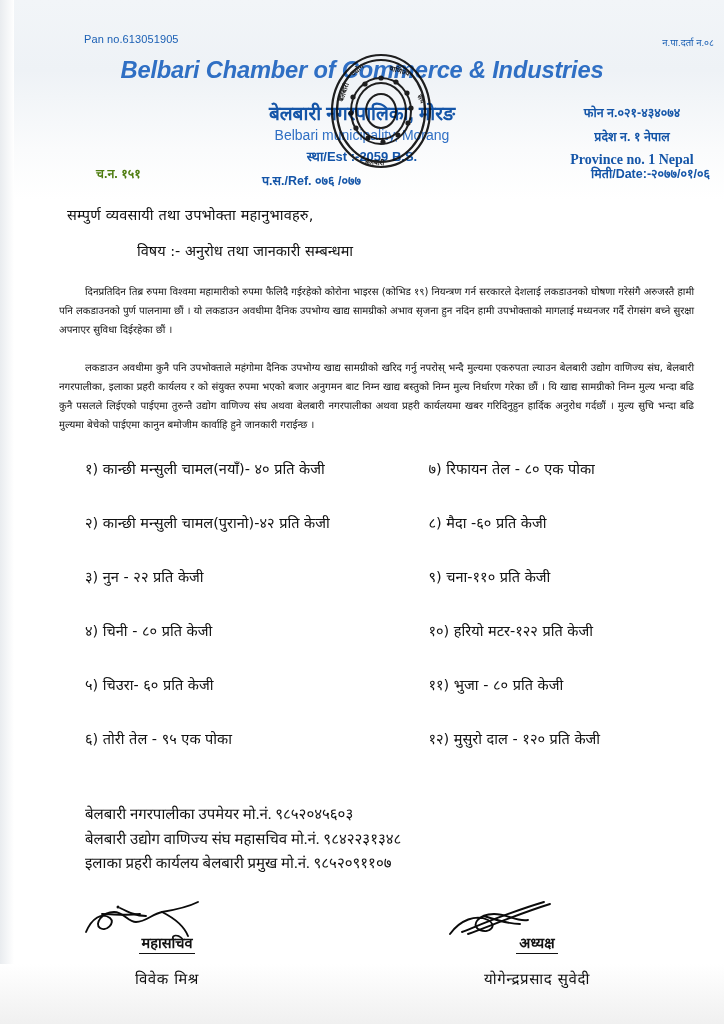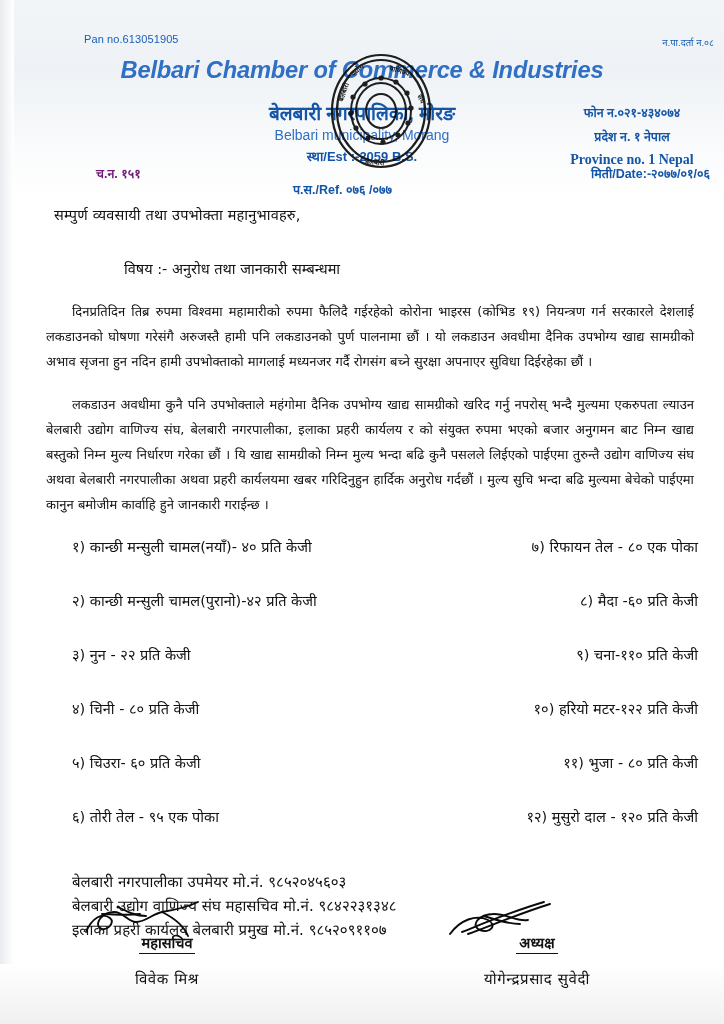--- a/index.html
+++ b/index.html
@@ -124,28 +124,27 @@
   .contact-right .prov-en { font-size: 14px; font-family: "Liberation Serif", serif; font-weight: bold; }
 
   .refline {
     position: absolute;
     left: 0; right: 0;
     top: 165px;
     height: 22px;
   }
   .ref-ch {
     position: absolute; left: 96px; top: 0;
-    font-size: 12.5px; font-weight: bold; color: #701a75;
+    font-size: 12.5px; font-weight: bold; color: #4d7c0f;
     font-family: "Liberation Sans", sans-serif;
   }
   .ref-ps {
-    position: absolute; left: 262px; top: 16px;
+    position: absolute; left: 262px; top: 7px;
     font-size: 12.5px; font-weight: bold; color: #1455a8;
     font-family: "Liberation Sans", sans-serif;
-    margin-left: 31px;
   }
   .ref-date {
     position: absolute; right: 14px; top: 0;
     font-size: 12.5px; font-weight: bold; color: #1455a8;
     font-family: "Liberation Sans", sans-serif;
   }
 
   
   .stamp {
     position: absolute;
@@ -153,64 +152,65 @@
     top: 52px;
     width: 112px;
     height: 118px;
     pointer-events: none;
     opacity: .92;
   }
 
   
   .body-area {
     position: absolute;
-    left: 0; top: 186px; right: 0;
+    left: 13px; top: 186px; right: 0;
     padding: 0 26px 0 46px;
   }
   .salutation {
     font-size: 14.5px;
     margin: 18px 0 0 8px;
     letter-spacing: .2px;
   }
   .subject {
     font-size: 14.5px;
-    margin: 34px 0 0 78px;
+    margin: 16px 0 0 78px;
   }
   .para {
-    font-size: 13px;
+    font-size: 10px;
     line-height: 1.92;
     margin: 22px 0 0 0;
     text-align: justify;
     text-justify: inter-word;
     text-indent: 26px;
     padding-right: 4px;
   }
   .para.second { margin-top: 18px; }
 
   
   .price-list {
     display: flex;
-    margin-top: 18px;
+    margin-top: 24px;
   }
   .price-col {
     width: 50%;
     box-sizing: border-box;
   }
   .price-col.left { padding-left: 26px; }
-  .price-col.right { padding-left: 50px; text-align: right; }
+  .price-col.right { padding-left: 50px; }
   .price-item {
     font-size: 14.5px;
     margin-bottom: 34px;
     white-space: nowrap;
   }
 
   
   .contacts {
-    margin-top: 10px;
+    margin-top: 20px;
     padding-left: 26px;
+    font-family: Liberation Serif, serif;
   }
   .contact-line {
     font-size: 15px;
     line-height: 1.62;
   }
 
   
   .signatures {
     position: absolute;
     left: 0; right: 0;

